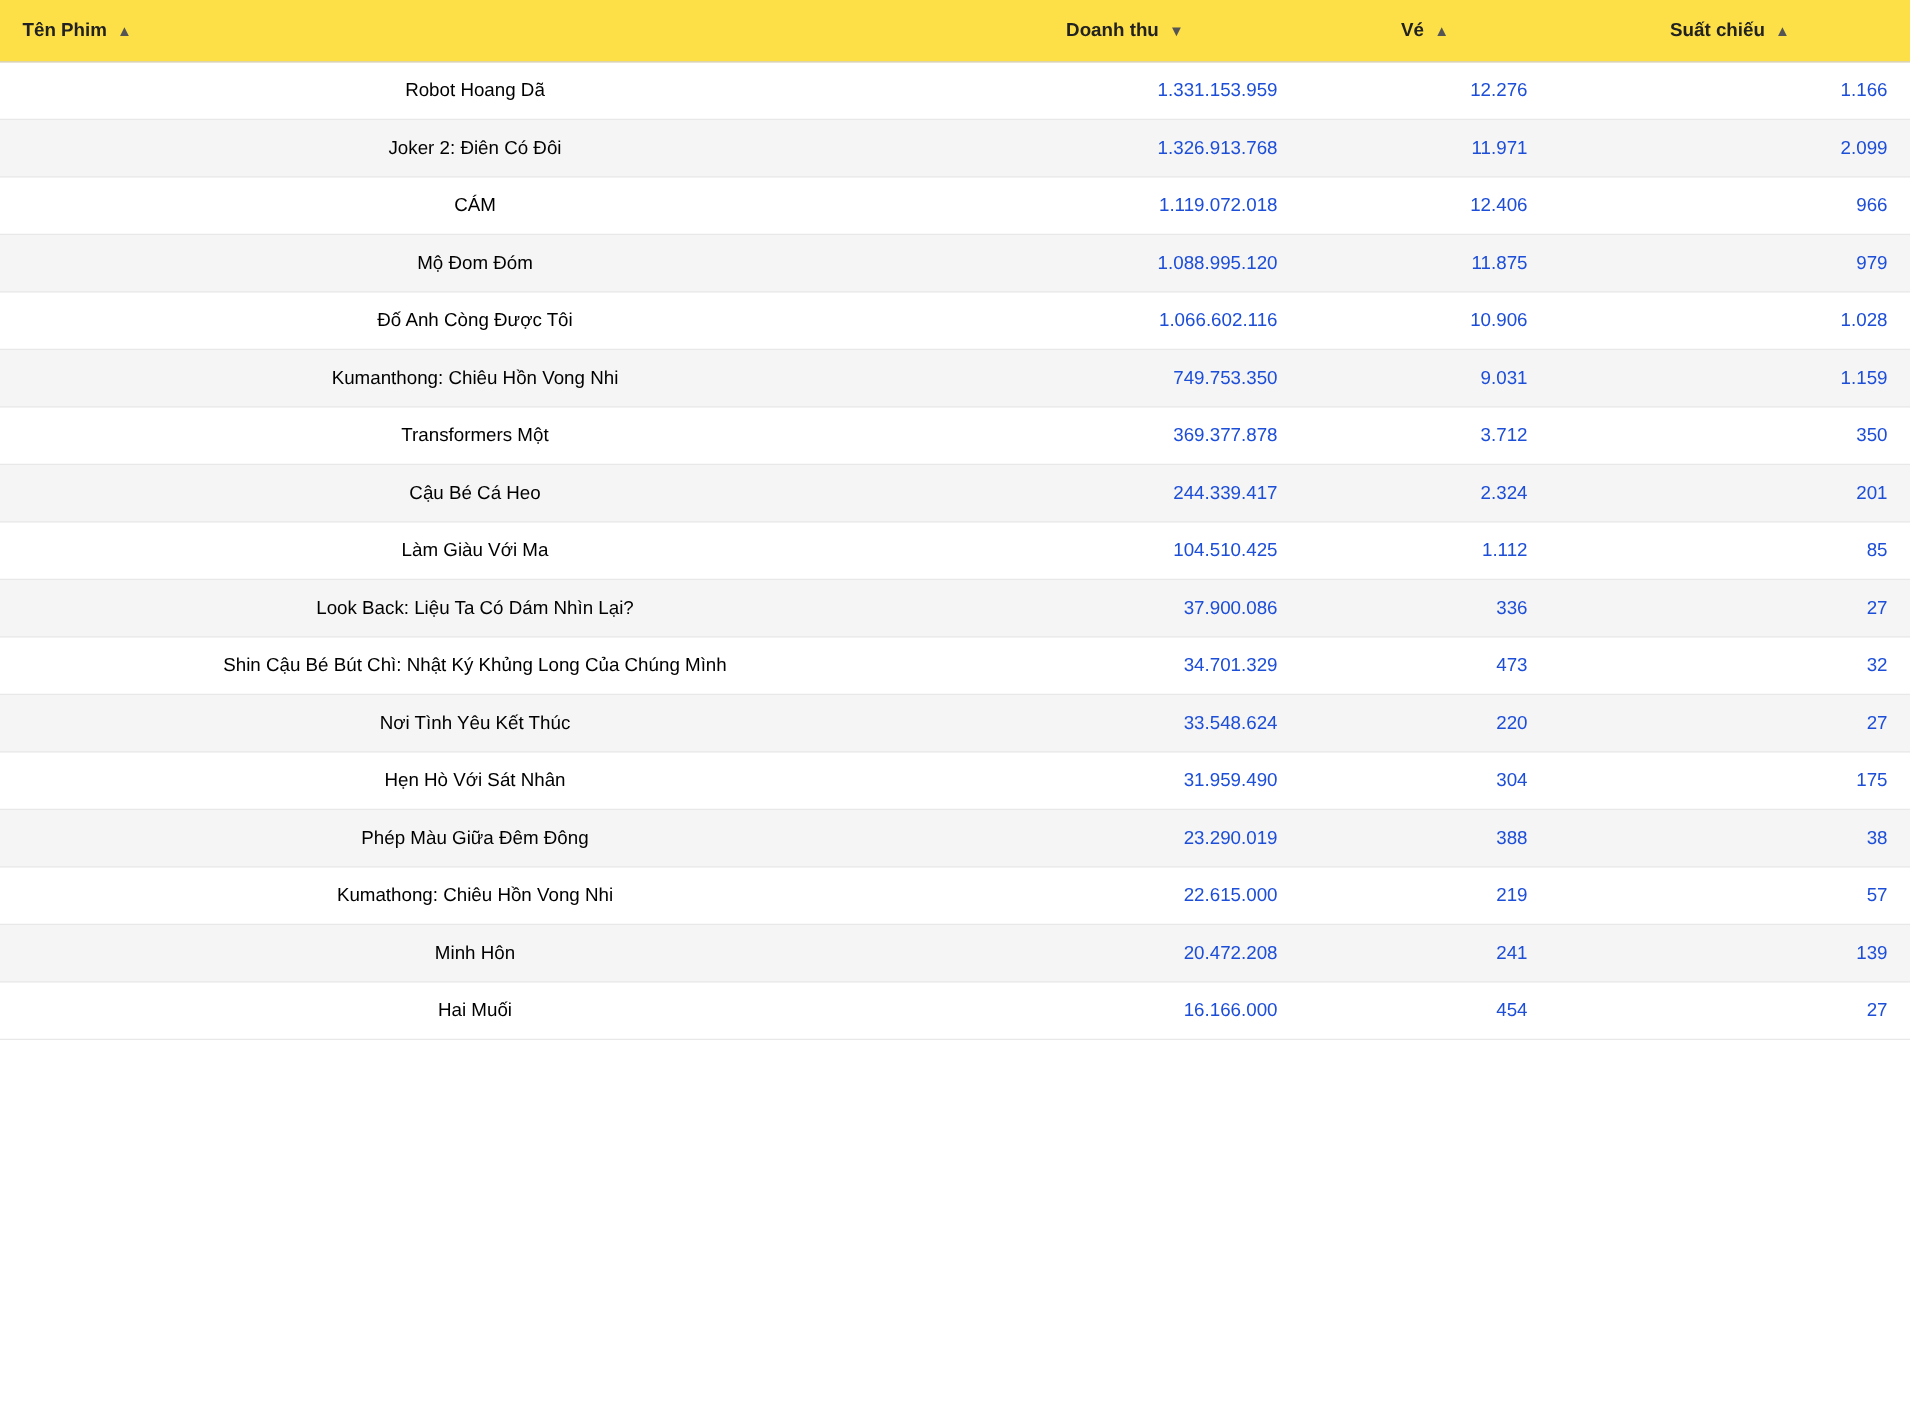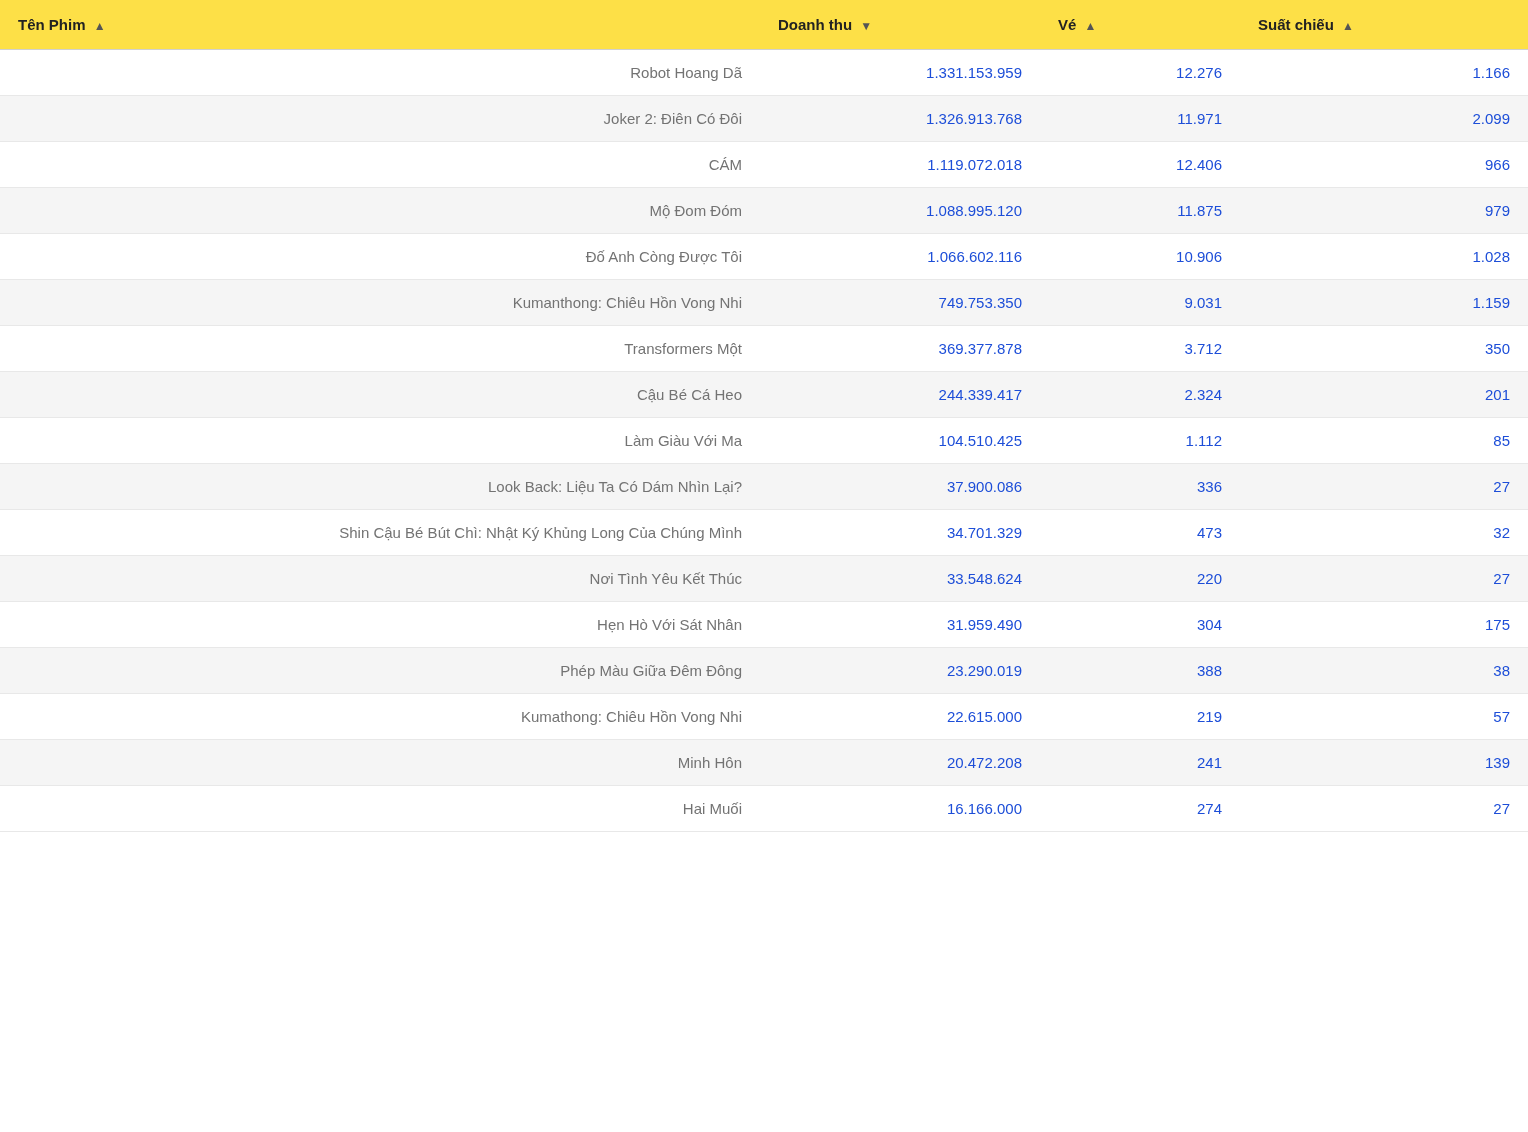--- a/index.html
+++ b/index.html
@@ -40,21 +40,21 @@
     thead th {
       padding: 16px 18px;
       text-align: left;
       font-weight: 700;
       font-size: 15px;
       color: #222;
       white-space: nowrap;
     }
 
     thead th.right-align {
-      text-align: left;
+      text-align: center;
     }
 
     thead th .sort-indicator {
       display: inline-block;
       margin-left: 4px;
       font-size: 12px;
       color: #555;
     }
 
     tbody tr {
@@ -69,22 +69,22 @@
       background: #ffffff;
     }
 
     tbody td {
       padding: 14px 18px;
       font-size: 15px;
       color: #333;
     }
 
     tbody td.film-name {
-      color: #737373;
-      text-align: right;
+      color: #000000;
+      text-align: center;
     }
 
     tbody td.number-cell {
       text-align: right;
       color: #1d4ed8;
     }
   </style>
 </head>
 <body>
 
@@ -209,18 +209,18 @@
         </tr>
         <tr>
           <td class="film-name">Minh Hôn</td>
           <td class="number-cell">20.472.208</td>
           <td class="number-cell">241</td>
           <td class="number-cell">139</td>
         </tr>
         <tr>
           <td class="film-name">Hai Muối</td>
           <td class="number-cell">16.166.000</td>
-          <td class="number-cell">274</td>
+          <td class="number-cell">454</td>
           <td class="number-cell">27</td>
         </tr>
       </tbody>
   </table>
 </div>
 
 </body></html>

